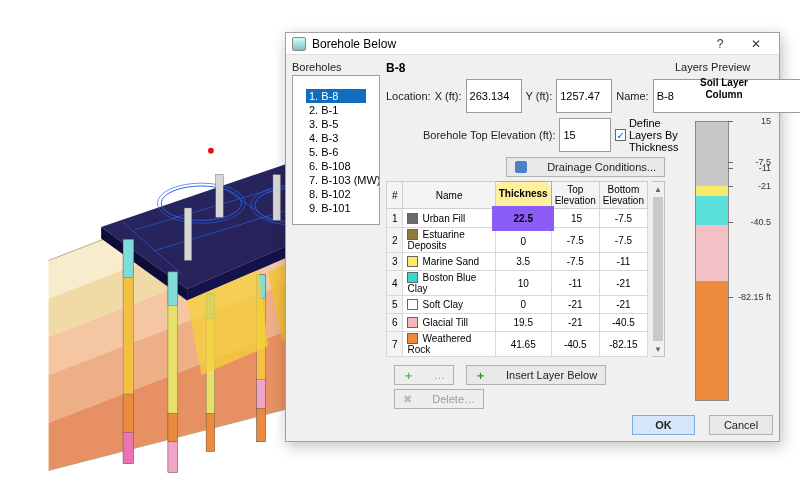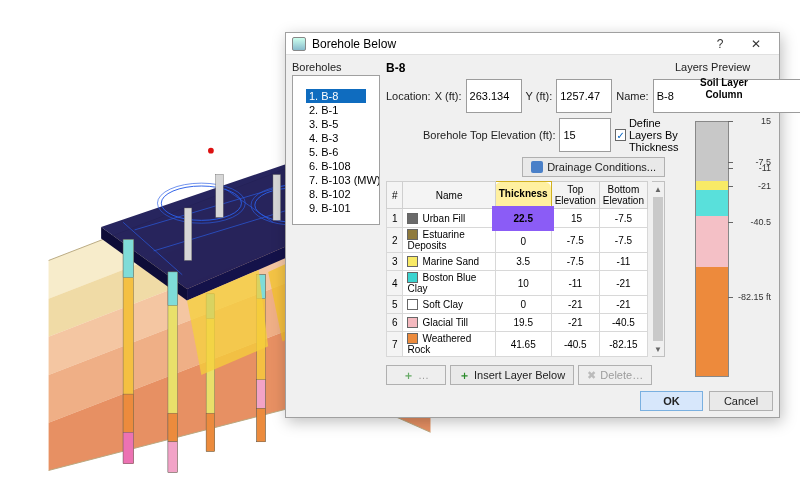--- a/index.html
+++ b/index.html
@@ -32,23 +32,23 @@
 
   .main-panel { flex:1; display:flex; flex-direction:column; gap:4px; min-width:0;}
   .bh-name { font-weight:600; font-size:12px; }
   .row { display:flex; align-items:center; gap:4px;}
   .row label { white-space:nowrap; color:#222;}
   input[type=text]{ font:inherit; height:18px; border:1px solid #9c9c9c; background:#fff; padding:16px 3px;}
   .namefield { flex:1; }
   .chk { display:flex; align-items:center; gap:3px;}
   .chk-box { width:12px; height:12px; border:1px solid #666; background:#fff; display:inline-flex;
              align-items:center; justify-content:center; font-size:10px; color:#0060c0;}
-  .btn { display:inline-flex; align-items:center; justify-content:center; gap:4px;
+  .btn { display:inline-flex; align-items:center; justify-content:center; gap:20px;
          height:20px; padding:0 8px; background:#e9e9e9; border:1px solid #b0b0b0; color:#222;
-         cursor:default; font-size:11px;}
+         cursor:default; font-size:11px;margin-left:8px;}
   .btn.primary { background:#d7e7fb; border-color:#7ab0e0; font-weight:600;}
   .btn.disabled { color:#9c9c9c; background:#eee;}
 
   
   .tbl-wrap { position:relative;}
   table.layers { width:292px; border-collapse:collapse; background:#fff; border:1px solid #a0a0a0;}
   table.layers th { background:#f4f4f4; border:1px solid #cfcfcf; font-weight:400; padding:2px 3px; text-align:center; font-size:10px;}
   table.layers th.sel { background:#fff0a0; border-color:#d0b020; font-weight:600;border-radius:6px;}
   table.layers td { border:1px solid #d8d8d8; padding:1px 4px; height:18px; text-align:center; font-size:10px;}
   table.layers td.num { background:#f4f4f4; }

